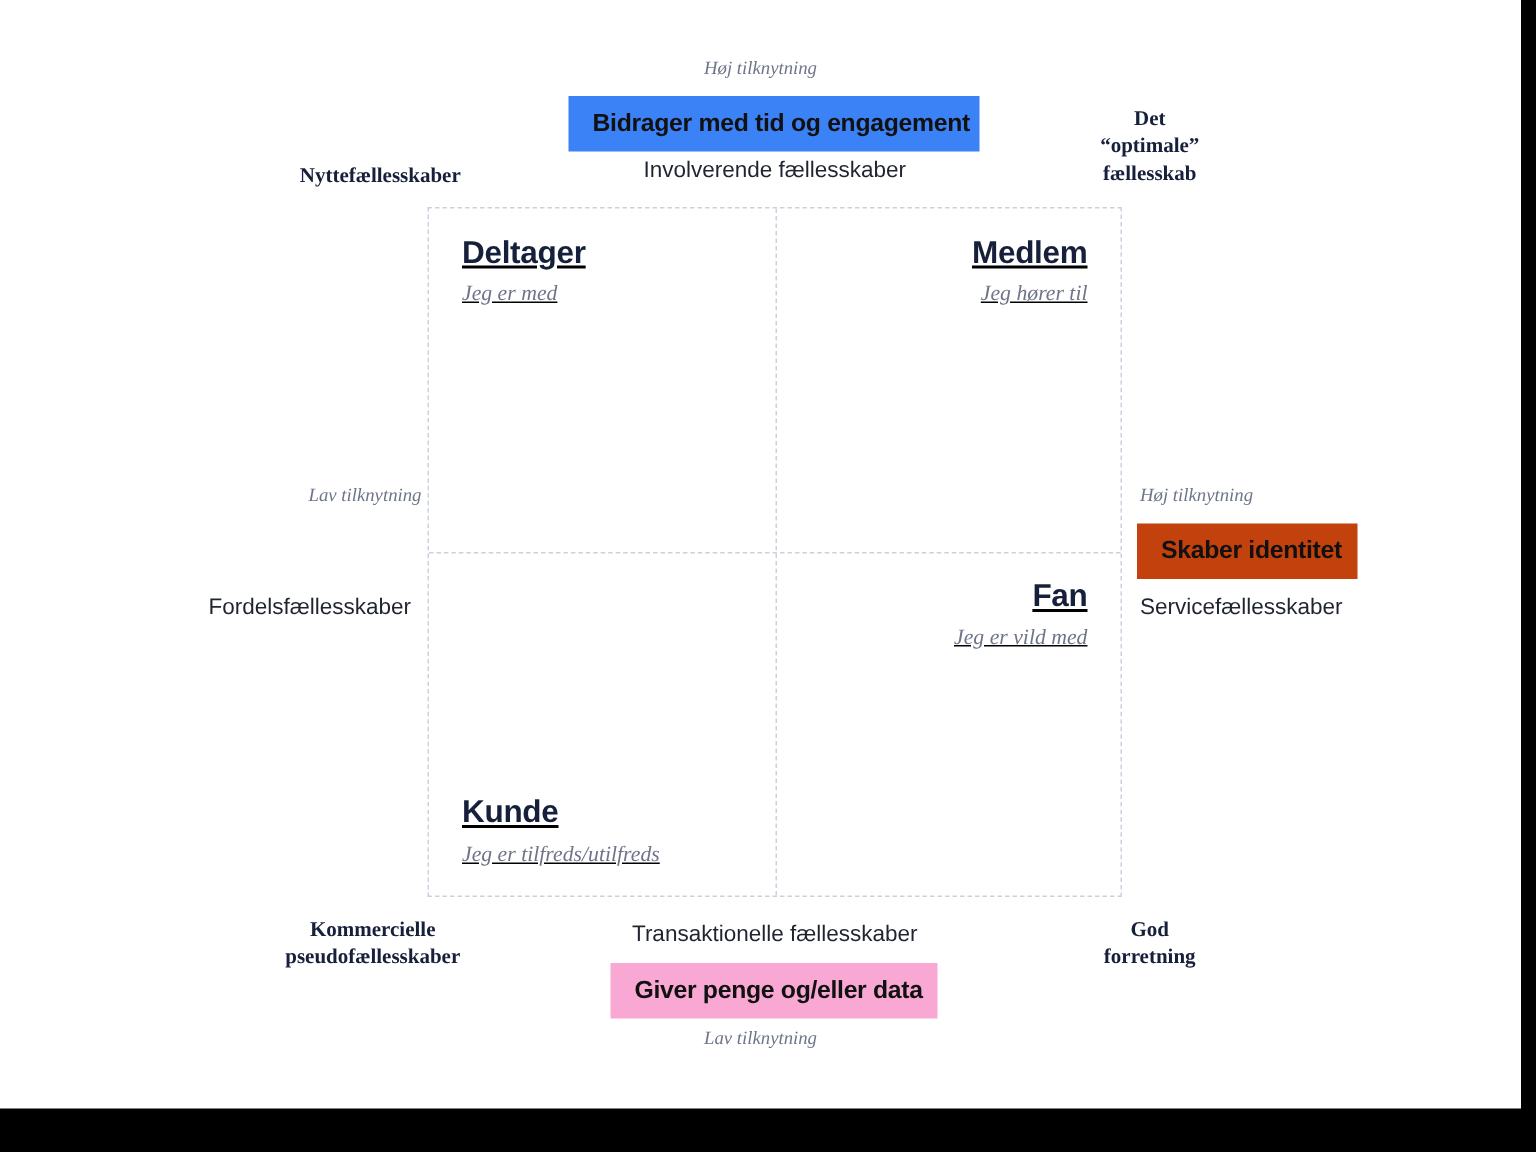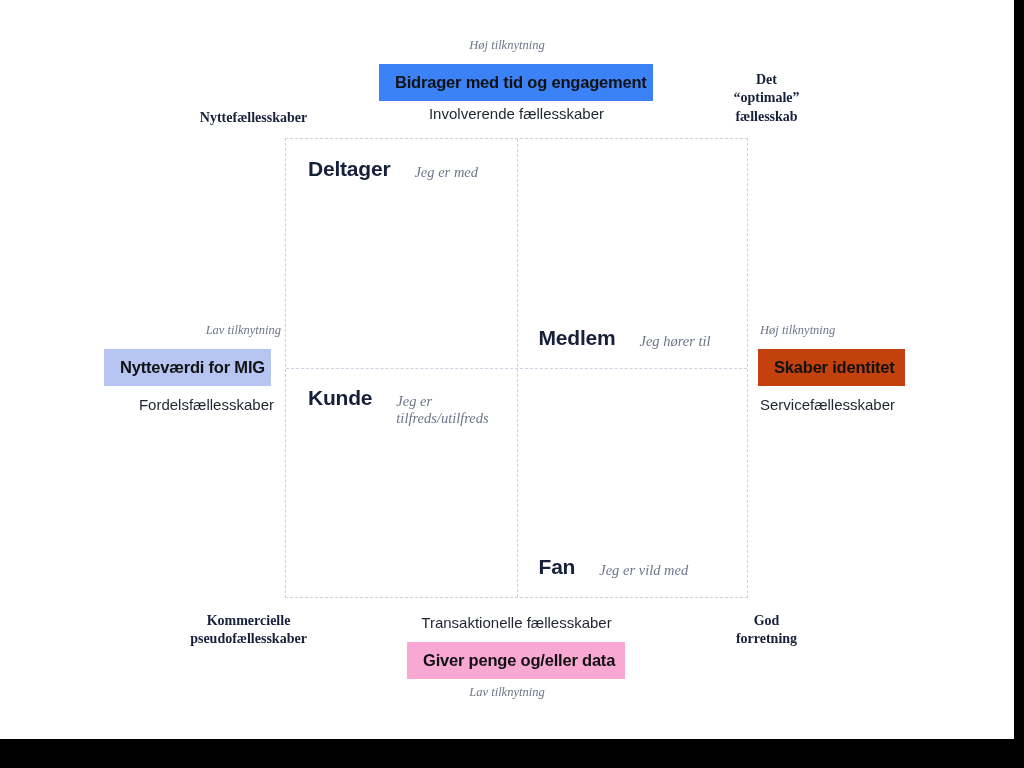--- a/index.html
+++ b/index.html
@@ -49,21 +49,22 @@
     border-top: 1.5px dashed #ccd1e0;
   }
 
   .quad {
     position: absolute;
     width: 50%;
     height: 50%;
     box-sizing: border-box;
     padding: 18px 22px;
     display: flex;
-    flex-direction: row;
+    flex-direction: column;
+    text-decoration: underline;
   }
   .quad.tl { left: 0;   top: 0;    align-items: flex-start; justify-content: flex-start; }
   .quad.tr { left: 50%; top: 0;    align-items: flex-end;   justify-content: flex-start; }
   .quad.bl { left: 0;   top: 50%;  align-items: flex-start; justify-content: flex-end; }
   .quad.br { left: 50%; top: 50%;  align-items: flex-end;   }
 
   .quad-title {
     font-family: "Liberation Sans", sans-serif;
     font-weight: bold;
     font-size: 21px;
@@ -71,21 +72,20 @@
     line-height: 1.15;
     letter-spacing: -0.2px;
   }
   .quad-sub {
     font-family: "Liberation Serif", serif;
     font-style: italic;
     font-size: 14.5px;
     color: #6e7589;
     margin-top: 7px;
     line-height: 1.2;
-    margin-left: 24px;
   }
 
   
   .tick {
     position: absolute;
     font-family: "Liberation Serif", serif;
     font-style: italic;
     font-size: 12.5px;
     color: #6e7589;
     white-space: nowrap;
@@ -138,21 +138,20 @@
   <div class="axis-caption" style="left:285px; top:614px; width:463px; text-align:center;">Transaktionelle fællesskaber</div>
 
   <div class="axis-caption" style="left:285px; top:105px; width:463px; text-align:center;">Involverende fællesskaber</div>
 
   <div class="badge" style="left:407px; top:642px; width:218px; background:#f9a8d4;">Giver penge og/eller data</div>
 
   <div class="tick" style="left:0; top:685px; width:1014px; text-align:center;">Lav tilknytning</div>
 
   <div class="tick" style="left:0; top:323px; width:281px; text-align:right;">Lav tilknytning</div>
 
-  <div class="badge" style="left:104px; top:349px; width:167px; background:#b6c5f2;">Nytteværdi for MIG</div>
 
   <div class="axis-caption" style="left:0; top:396px; width:274px; text-align:right;">Fordelsfællesskaber</div>
 
   <div class="tick" style="left:760px; top:323px;">Høj tilknytning</div>
 
   <div class="badge" style="left:758px; top:349px; width:147px; background:#c2410c;">Skaber identitet</div>
 
   <div class="axis-caption" style="left:760px; top:396px;">Servicefællesskaber</div>
 
   <div class="corner" style="left:160px; top:109px; width:187px;">

